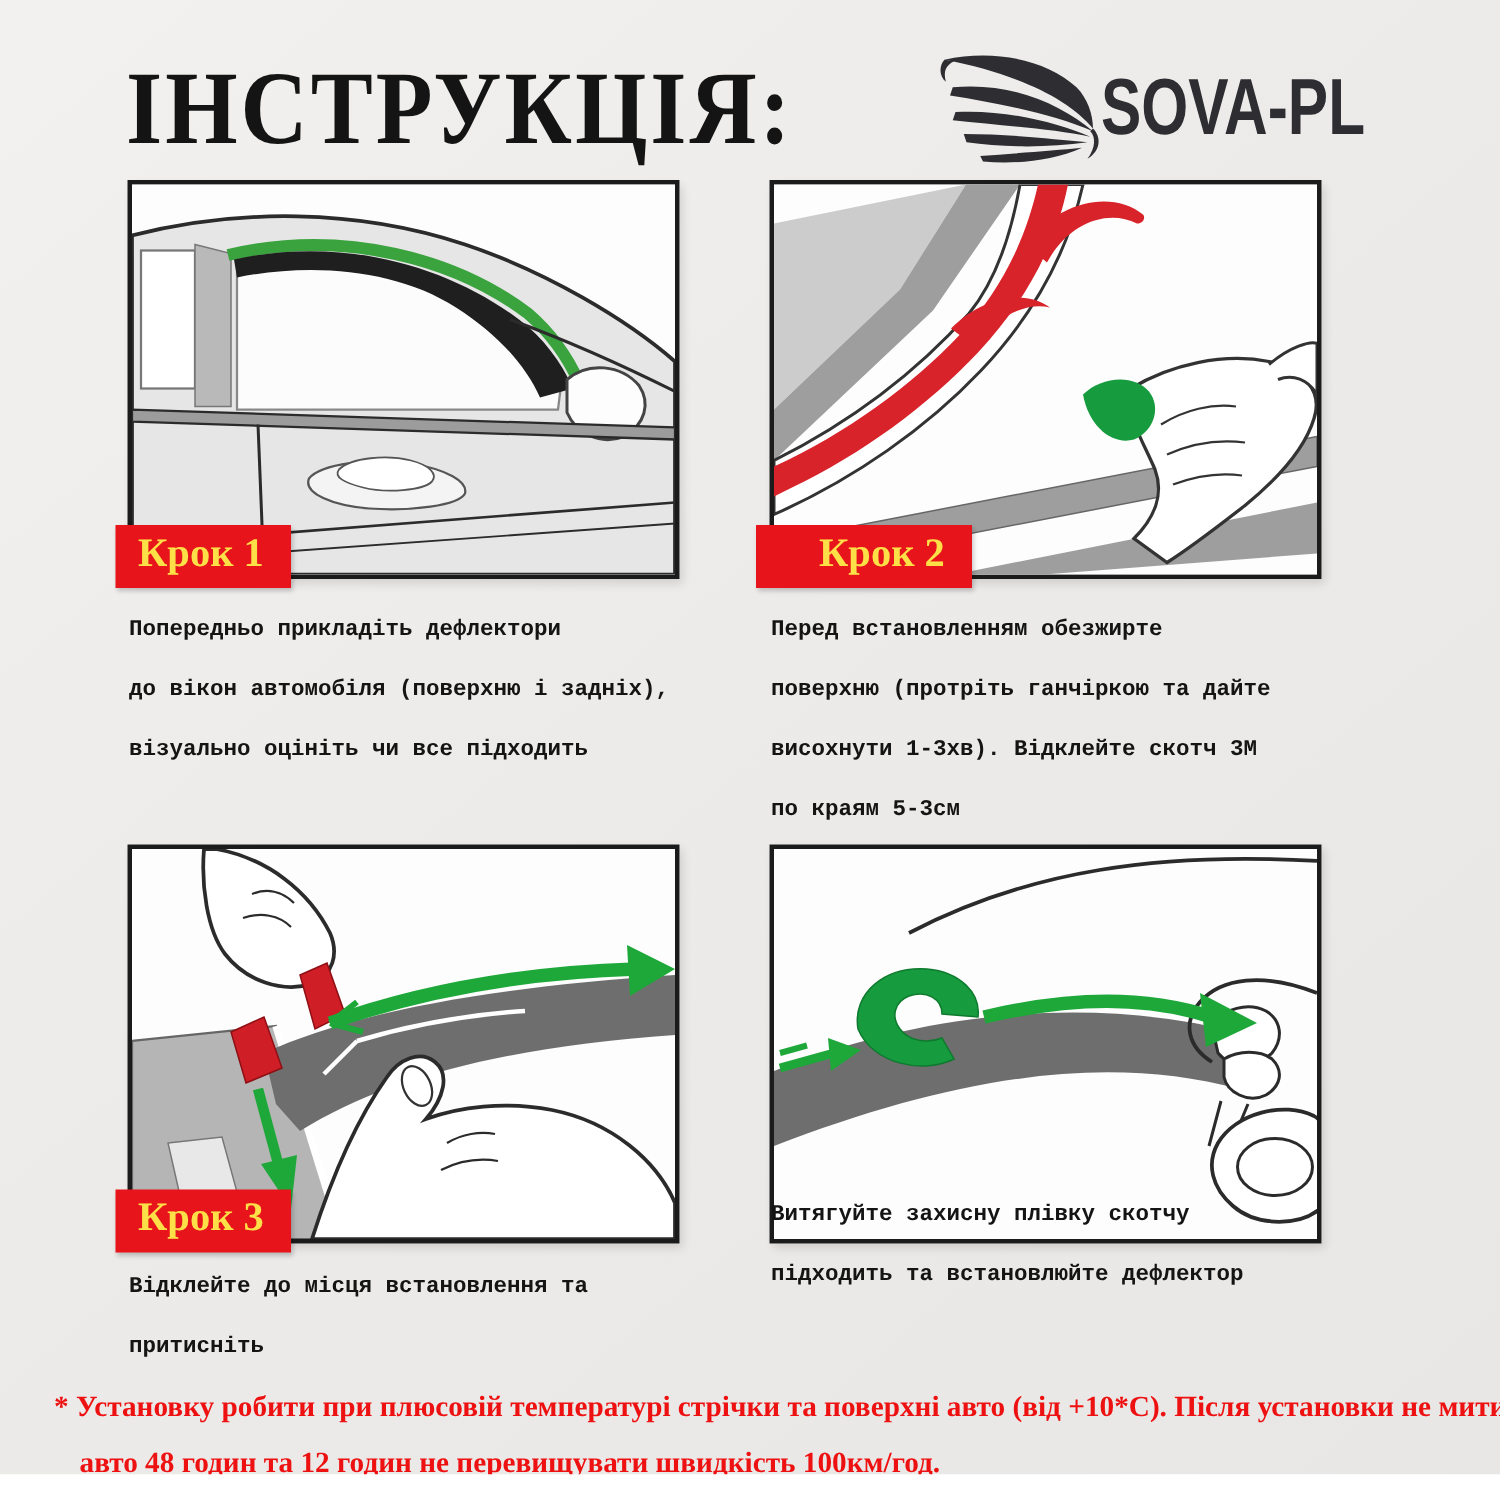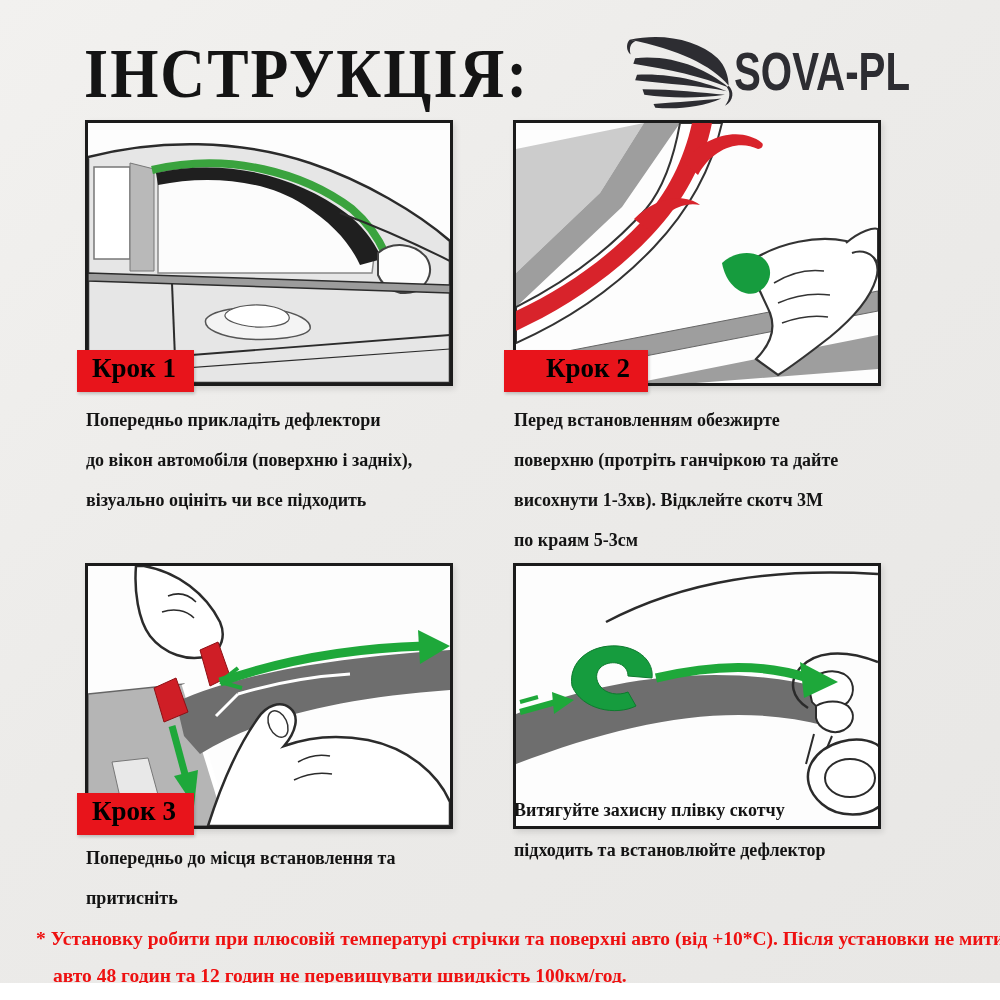--- a/index.html
+++ b/index.html
@@ -12,27 +12,27 @@
   .brand{position:absolute;left:626px;top:32px;display:flex;align-items:center;}
   .brand .wing{width:110px;height:78px;display:block;}
   .brand-name{font-family:"Liberation Sans",sans-serif;font-weight:700;font-size:53px;
     color:#2d2d32;letter-spacing:0px;transform:scaleX(0.76);transform-origin:left center;
     margin-left:-2px;white-space:nowrap;}
   .panel{position:absolute;width:368px;height:266px;background:#fdfdfd;
     border:3px solid #1b1b1b;box-sizing:border-box;box-shadow:2px 3px 6px rgba(0,0,0,0.12);}
   .panel svg{width:100%;height:100%;display:block;}
   .p1{left:85px;top:120px;} .p2{left:513px;top:120px;}
   .p3{left:85px;top:563px;} .p4{left:513px;top:563px;}
-  .badge{position:absolute;background:#e8141b;color:#000000;
+  .badge{position:absolute;background:#e8141b;color:#fde047;
     font-family:"Liberation Serif",serif;font-weight:700;font-size:27px;
     padding:3px 18px 8px 15px;white-space:nowrap;box-shadow:1px 2px 3px rgba(0,0,0,0.2);}
   .b1{left:77px;top:350px;} .b2{left:504px;top:350px;padding-left:42px;}
   .b3{left:77px;top:793px;} .b4{left:504px;top:793px;}
-  .steptext{position:absolute;font-family:Liberation Serif, serif;font-weight:700;
-    font-size:18px;color:#141414;}
+  .steptext{position:absolute;font-family:Liberation Mono, monospace;font-weight:700;
+    font-size:15px;color:#141414;}
   .steptext .line{height:40px;line-height:40px;white-space:nowrap;}
   .t1{left:86px;top:400px;} .t2{left:514px;top:400px;}
   .t3{left:86px;top:838px;} .t4{left:514px;top:790px;}
   .footnote{position:absolute;left:36px;top:920px;font-family:"Liberation Serif",serif;
     font-weight:700;font-size:19.5px;color:#ee1111;}
   .footnote .fline{height:37px;line-height:37px;white-space:nowrap;}
   .footnote .f2{padding-left:17px;}
 </style>
 </head>
 <body>
@@ -146,21 +146,21 @@
     <div class="line">до вікон автомобіля (поверхню і задніх),</div>
     <div class="line">візуально оцініть чи все підходить</div>
   </div>
   <div class="steptext t2">
     <div class="line">Перед встановленням обезжирте</div>
     <div class="line">поверхню (протріть ганчіркою та дайте</div>
     <div class="line">висохнути 1-3хв). Відклейте скотч 3М</div>
     <div class="line">по краям 5-3см</div>
   </div>
   <div class="steptext t3">
-    <div class="line">Попередньо до місця встановлення та</div>
+    <div class="line">Відклейте до місця встановлення та</div>
     <div class="line">притисніть</div>
   </div>
   <div class="steptext t4">
     <div class="line">Витягуйте захисну плівку скотчу</div>
     <div class="line">підходить та встановлюйте дефлектор</div>
   </div>
 
   <div class="footnote">
     <div class="fline f1">* Установку робити при плюсовій температурі стрічки та поверхні авто (від +10*C). Після установки не мити</div>
     <div class="fline f2">авто 48 годин та 12 годин не перевищувати швидкість 100км/год.</div>

